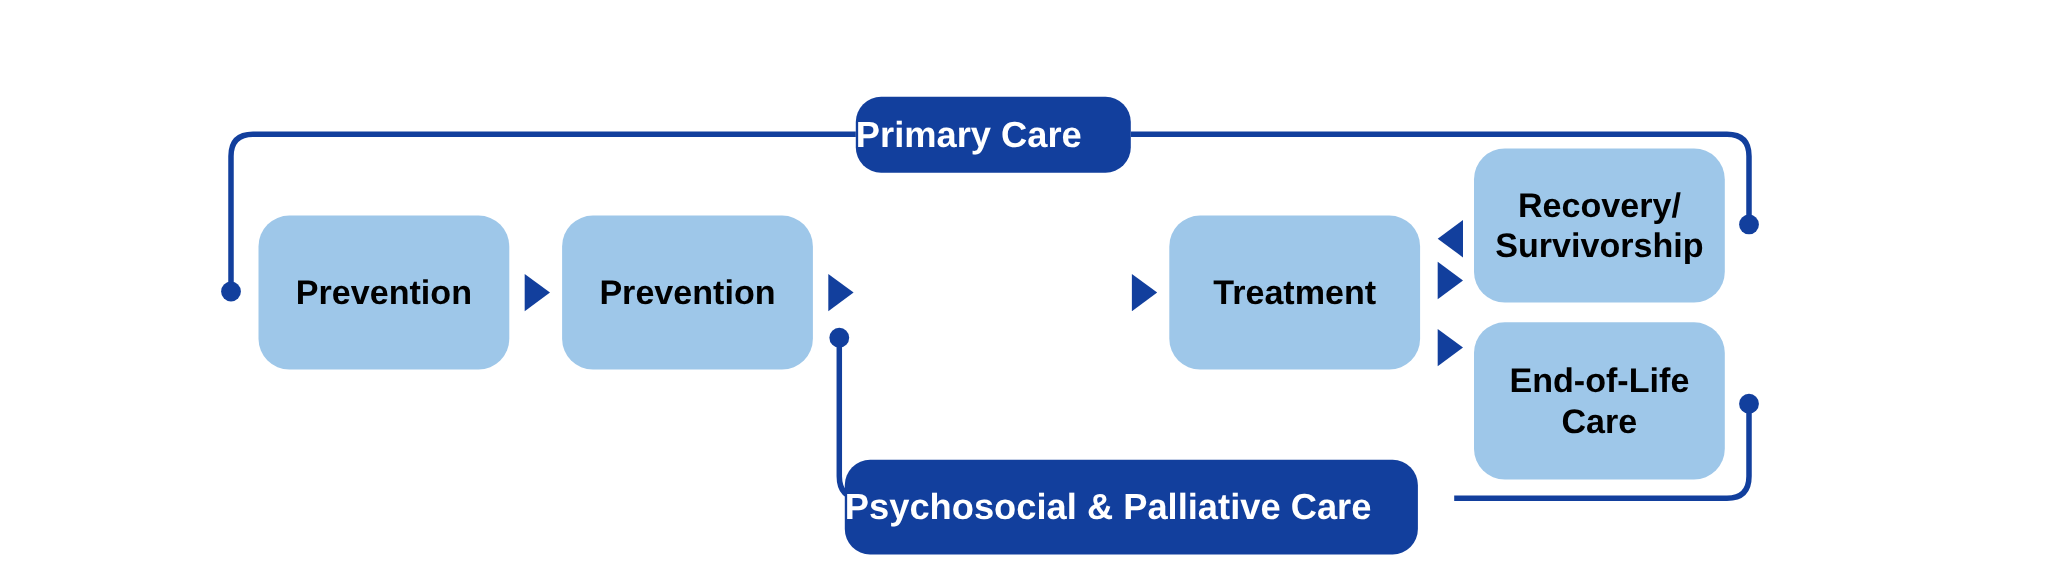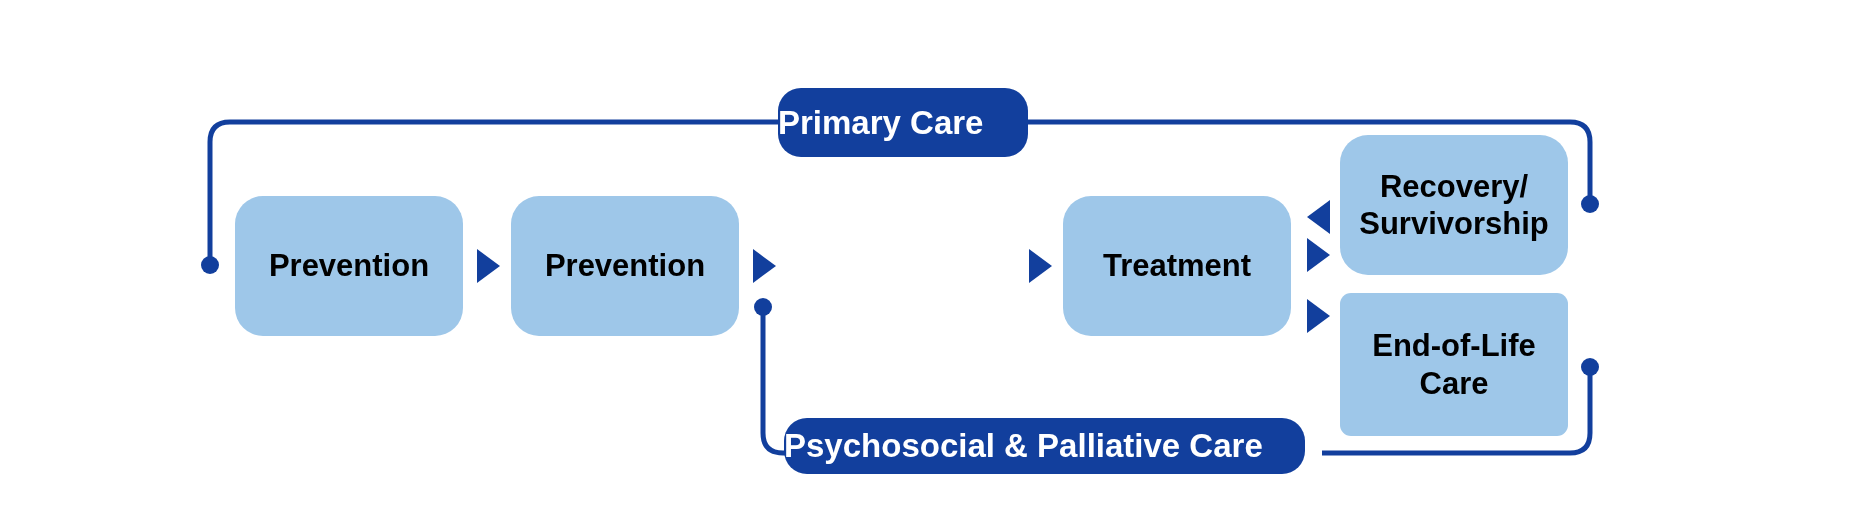--- a/index.html
+++ b/index.html
@@ -60,23 +60,23 @@
     font-size: 33px;
     color: var(--pill-text);
     z-index: 2;
   }
   
   #stage-prevention   { left: 235px;  top: 196px; width: 228px; height: 140px; }
   #stage-screening    { left: 511px;  top: 196px; width: 228px; height: 140px; }
   #stage-diagnosis    { left: 787px;  top: 196px; width: 228px; height: 140px; }
   #stage-treatment    { left: 1063px; top: 196px; width: 228px; height: 140px; }
   #stage-recovery     { left: 1340px; top: 135px; width: 228px; height: 140px; }
-  #stage-endoflife    { left: 1340px; top: 293px; width: 228px; height: 143px; border-radius: 11px; }
+  #stage-endoflife    { left: 1340px; top: 293px; width: 228px; height: 143px; }
   #pill-primary       { left: 778px;  top: 88px;  width: 250px; height: 69px; }
-  #pill-psychosocial  { left: 784px;  top: 418px; width: 521px; height: 56px; }
+  #pill-psychosocial  { left: 768px;  top: 418px; width: 521px; height: 86px; }
 </style>
 </head>
 <body>
 
 <div class="canvas">
 
   <svg class="connector-layer" viewBox="0 0 1871 531" xmlns="http://www.w3.org/2000/svg">
 
     <path class="connector" d="M 778 122 H 230 Q 210 122 210 142 V 258"></path>
     <circle class="dot" cx="210" cy="265" r="9"></circle>

